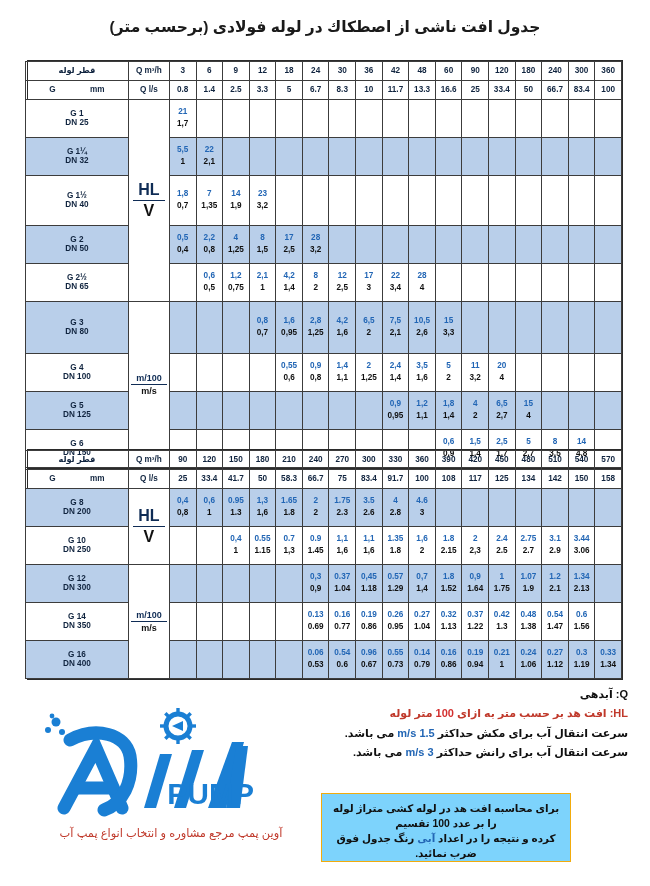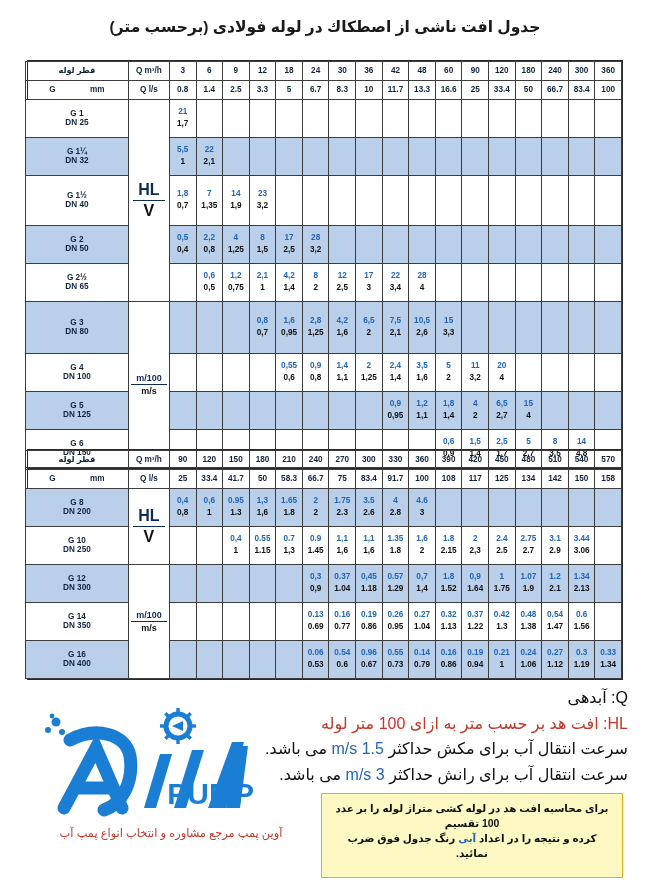--- a/index.html
+++ b/index.html
@@ -175,38 +175,38 @@
   
   .legend {
     position: absolute;
     top: 688px; right: 22px;
     width: 420px;
     direction: rtl;
     text-align: right;
     z-index: 3;
   }
   .legend .line {
-    font-size: 16px;
-    font-weight: normal;
+    font-size: 11px;
+    font-weight: bold;
     color: #101010;
     margin-bottom: 5.5px;
     line-height: 1.25;
   }
   .legend .line.accent { color: #c0392b; }
   .hi-red { color: #d32f2f; }
   .hi-blue { color: #2266b5; }
 
   
   .note-box {
     position: absolute;
     left: 321px; top: 793px;
-    width: 302px;
-    background: #fef9c3;
+    width: 250px;
+    background: #7dd3fc;
     border: 1px solid #f2ab0c;
-    padding: 7px 9px 16px 9px;
+    padding: 7px 9px 0 9px;
     direction: rtl;
     text-align: center;
     z-index: 3;
   }
   .note-box .note-line {
     font-size: 10.4px;
     font-weight: bold;
     color: #101010;
     line-height: 1.45;
   }

